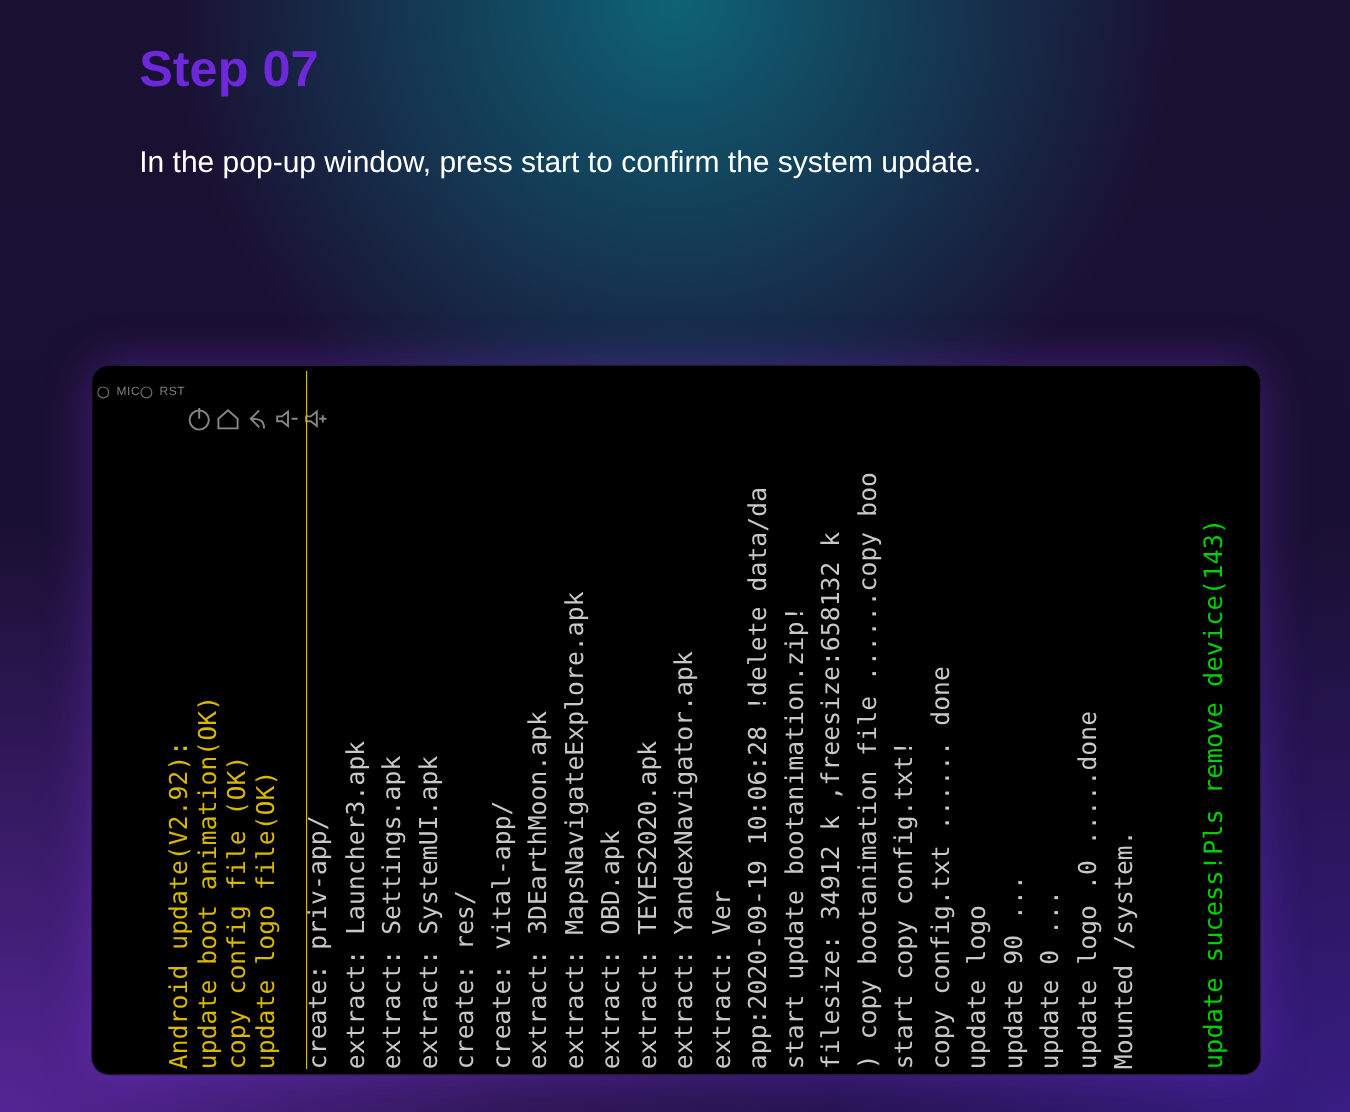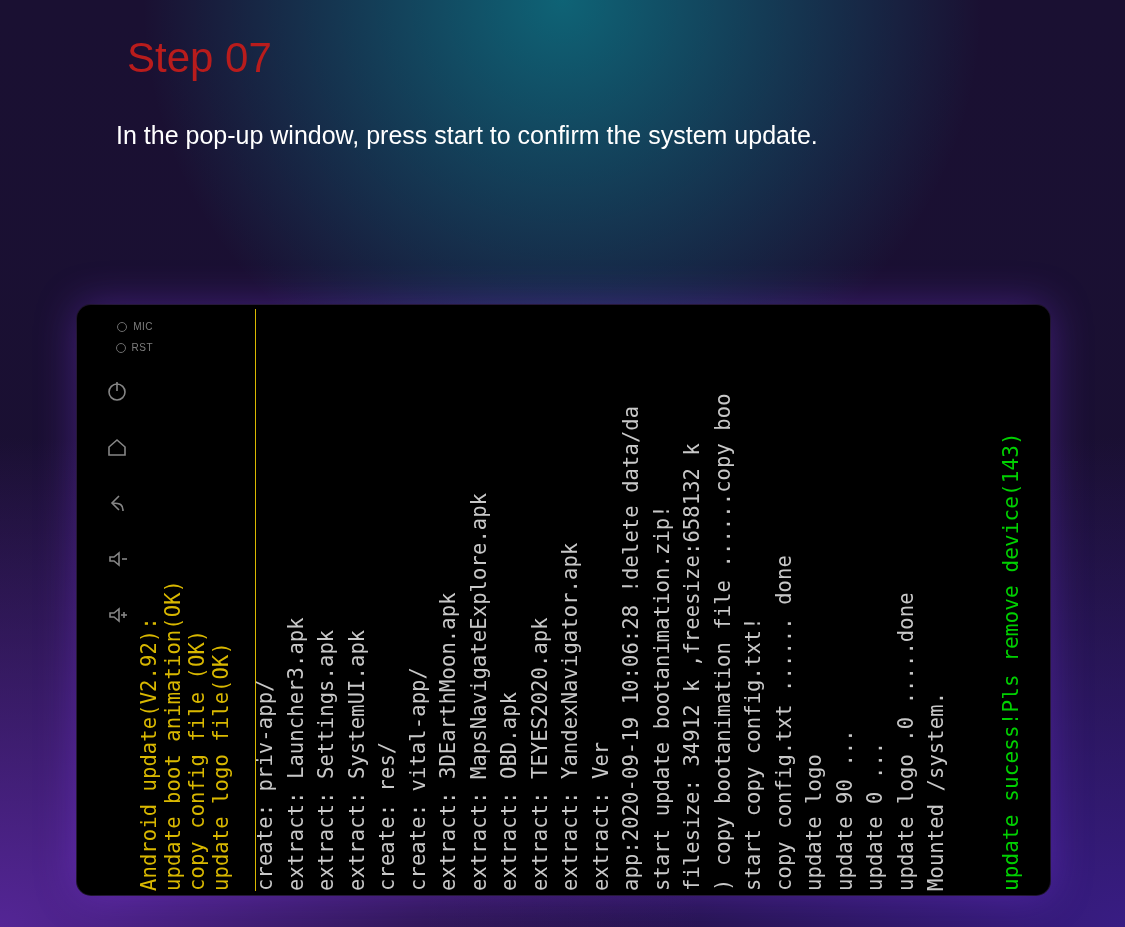--- a/index.html
+++ b/index.html
@@ -9,25 +9,24 @@
         radial-gradient(ellipse 1000px 700px at 0% 100%, rgba(90,40,160,.9) 0%, transparent 70%),
         radial-gradient(ellipse 1000px 700px at 100% 100%, rgba(60,30,140,.9) 0%, transparent 70%),
         radial-gradient(ellipse 700px 700px at 50% 0%, rgba(0,200,200,.45) 0%, transparent 60%),
         linear-gradient(180deg,#1a1032 0%,#1a0f33 100%);
       font-family:Avenir,Segoe UI,Arial,Helvetica,sans-serif;
       -webkit-font-smoothing:antialiased;
       overflow:hidden;
     }
     .page{ padding:34px 0 0 116px; }
     .step-title{
-      color:#b91c1c;
+      color:#6d28d9;
       font-size:42px;
-      font-weight:400;
+      font-weight:700;
       margin-bottom:30px;
-      margin-left:11px;
     }
     .step-desc{
       color:#fff;
       font-size:25px;
       line-height:1.9;
       max-width:840px;
     }
 
     
     .device{
@@ -43,21 +42,21 @@
       width:100%; height:100%;
       background:#000;
       border-radius:10px;
       position:relative;
       overflow:hidden;
     }
     
     .side{
       position:absolute; left:0; top:0; width:72px; height:100%;
       color:#7e7e7e;
-      display:flex; flex-direction:column; align-items:flex-end;
+      display:flex; flex-direction:row; align-items:flex-start;
       padding-top:12px;
       font-family:Arial,Helvetica,sans-serif;
     }
     .pinhole{ display:flex; align-items:center; gap:6px; font-size:10px; letter-spacing:.5px; margin-bottom:10px; }
     .pinhole .ring{ width:10px; height:10px; border:1px solid #6d6d6d; border-radius:50%; }
     .side-btn{ width:72px; height:56px; display:flex; align-items:center; justify-content:center; }
     .side-btn svg{ width:24px; height:24px; stroke:#868686; fill:none; stroke-width:1.6; }
 
     .console{
       position:absolute; left:72px; top:0; right:0; bottom:0;

